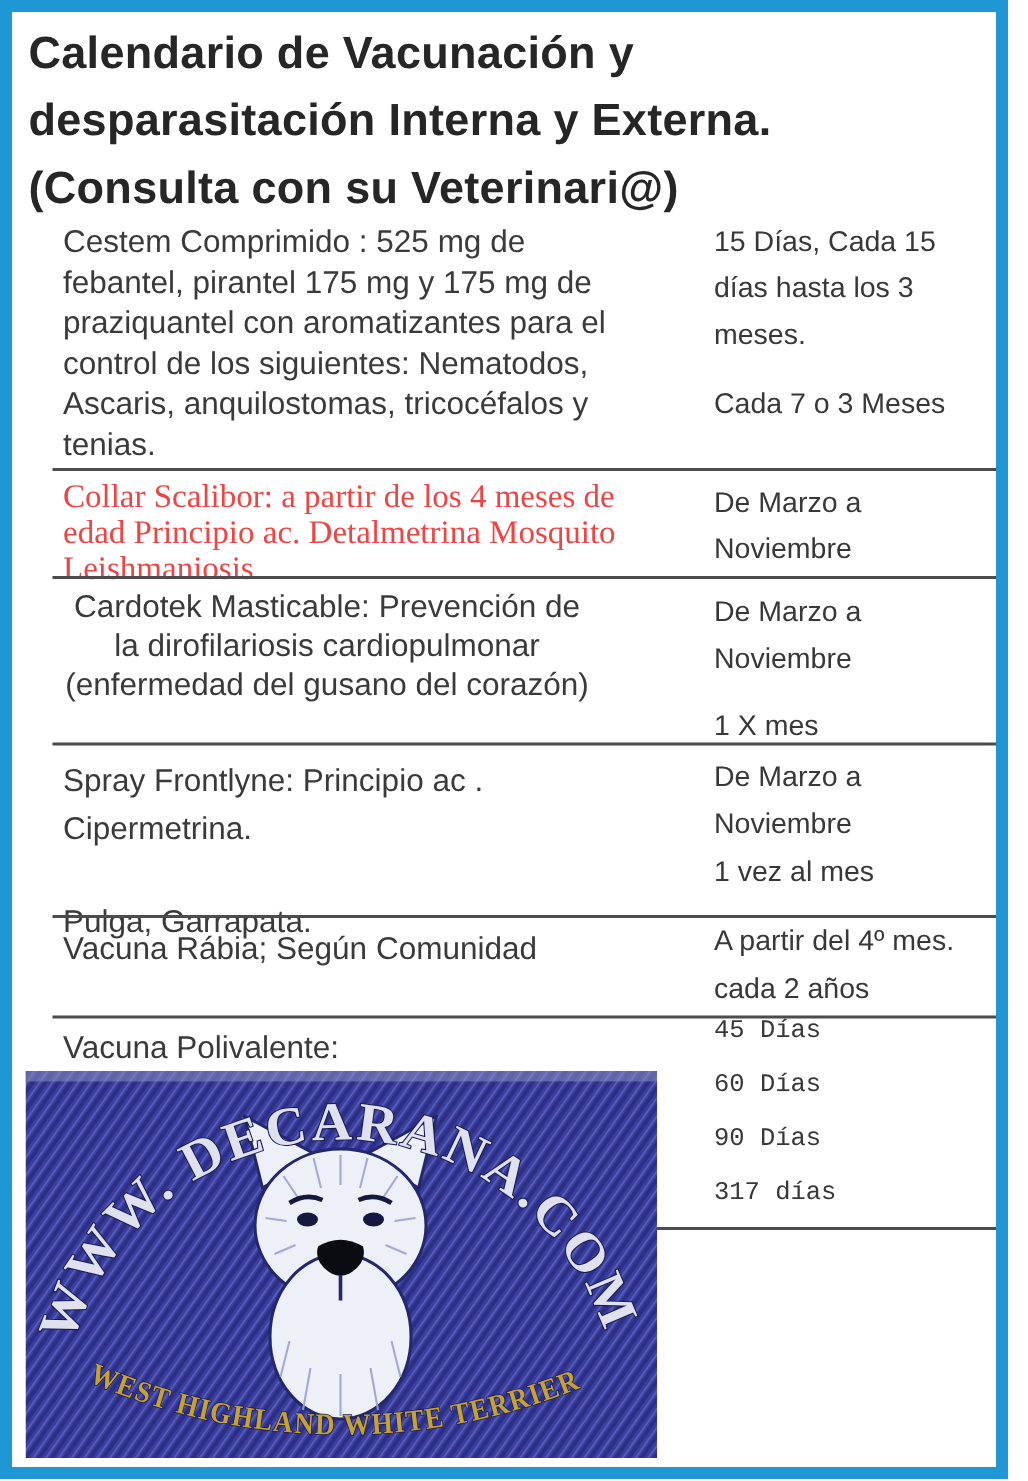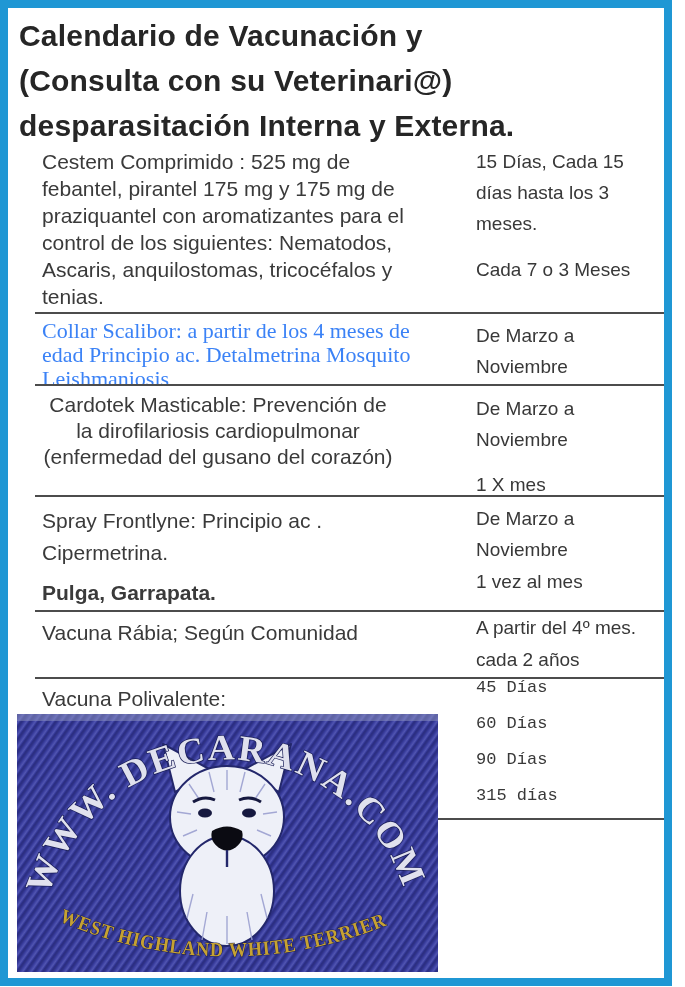--- a/index.html
+++ b/index.html
@@ -26,48 +26,48 @@
   .sep {
     position: absolute; height: 2px; background: #4c4c4c;
     left: 35px; width: 629px;
   }
   .cell { position: absolute; }
   .left-col { left: 42px; }
   .right-col { left: 476px; width: 172px; font-size: 19px; line-height: 31px; color: #383838; }
   .r1-left  { top: 148px; width: 382px; font-size: 21px; line-height: 27px; }
   .r1-right { top: 146px; }
   .r1-right .para2 { margin-top: 15px; }
-  .r2-left  { top: 319px; width: 392px; font-family: "Liberation Serif", serif; font-size: 22px; line-height: 24px; color: #3b82f6; }
+  .r2-left  { top: 319px; width: 392px; font-family: "Liberation Serif", serif; font-size: 22px; line-height: 24px; color: #ef4444; }
   .r2-right { top: 320px; }
   .r3-left  { top: 392px; width: 352px; font-size: 21px; line-height: 26px; text-align: center; }
   .r3-right { top: 393px; }
   .r3-right .para2 { margin-top: 14px; }
   .r4-left  { top: 505px; width: 392px; font-size: 21px; line-height: 32px; }
-  .r4-left .para2 { margin-top: 8px; font-weight: bold; }
+  .r4-left .para2 { margin-top: 30px; }
   .r4-right { top: 503px; }
   .r4-right .para2 { margin-top: 1px; }
   .r5-left  { top: 619px; width: 420px; font-size: 21px; line-height: 27px; }
   .r5-right { top: 612px; line-height: 32px; }
   .r6-left  { top: 685px; width: 420px; font-size: 21px; line-height: 27px; }
   .r6-right { top: 678px; font-size: 17px; line-height: 20px; }
   .r6-right .sched-item { margin-bottom: 16px; font-family: Liberation Mono, monospace; }
   .patch {
     position: absolute; left: 17px; top: 714px;
     width: 421px; height: 258px;
   }
 </style>
 </head>
 <body>
 
 <div class="frame"></div>
 
 <div class="title">
   <div>Calendario de  Vacunación y</div>
+  <div>desparasitación Interna y Externa.</div>
   <div>(Consulta con su Veterinari@)</div>
-  <div>desparasitación Interna y Externa.</div>
 </div>
 
 <div class="cell left-col r1-left">
   <div>Cestem Comprimido  :  525 mg de febantel, pirantel 175 mg y 175 mg de praziquantel con aromatizantes para el control de los siguientes: Nematodos, Ascaris, anquilostomas, tricocéfalos y tenias.</div>
 </div>
 <div class="cell right-col r1-right">
   <div class="para1">15 Días, Cada 15 días hasta los 3 meses.</div>
   <div class="para2">Cada 7 o 3 Meses</div>
 </div>
 <div class="sep" style="top:312px"></div>
@@ -107,21 +107,21 @@
 </div>
 <div class="sep" style="top:677px"></div>
 
 <div class="cell left-col r6-left">
   <div>Vacuna Polivalente:</div>
 </div>
 <div class="cell right-col r6-right">
   <div class="sched-item">45 Días</div>
   <div class="sched-item">60 Días</div>
   <div class="sched-item">90 Días</div>
-  <div class="sched-item">315 días</div>
+  <div class="sched-item">317 días</div>
 </div>
 <div class="sep" style="top:818px; left:432px; width:232px"></div>
 
 <div class="patch">
   <svg width="421" height="258" viewBox="0 0 421 258" xmlns="http://www.w3.org/2000/svg">
     <defs>
       <pattern id="denim" width="7" height="7" patternUnits="userSpaceOnUse" patternTransform="rotate(35)">
         <rect width="7" height="7" fill="#3a3e9f"></rect>
         <rect width="2.6" height="7" fill="#2c2f83"></rect>
         <rect x="4.6" width="1.1" height="7" fill="#5a5fb8"></rect>

